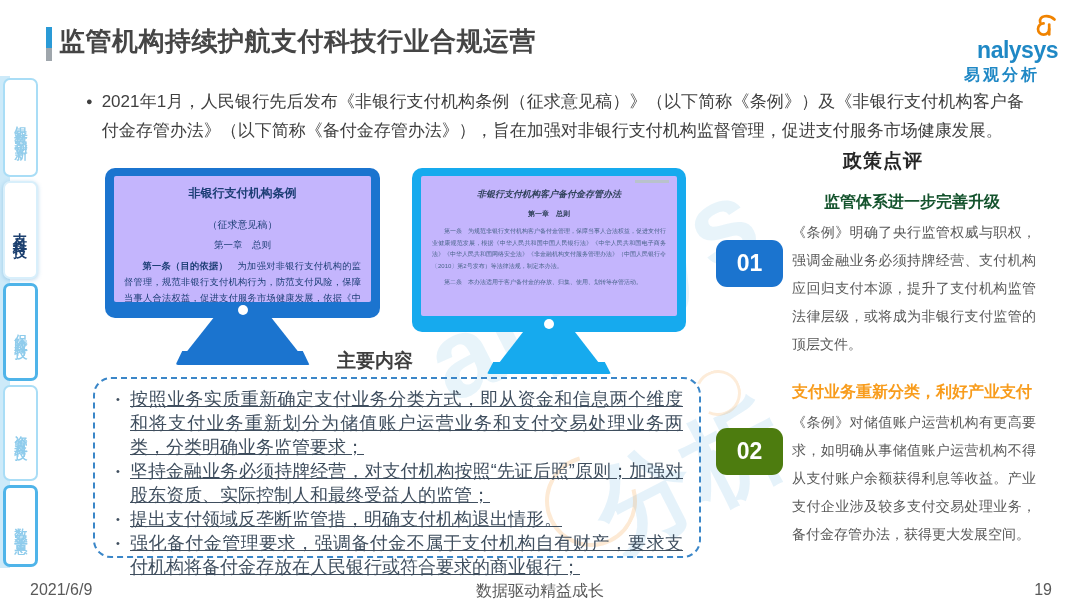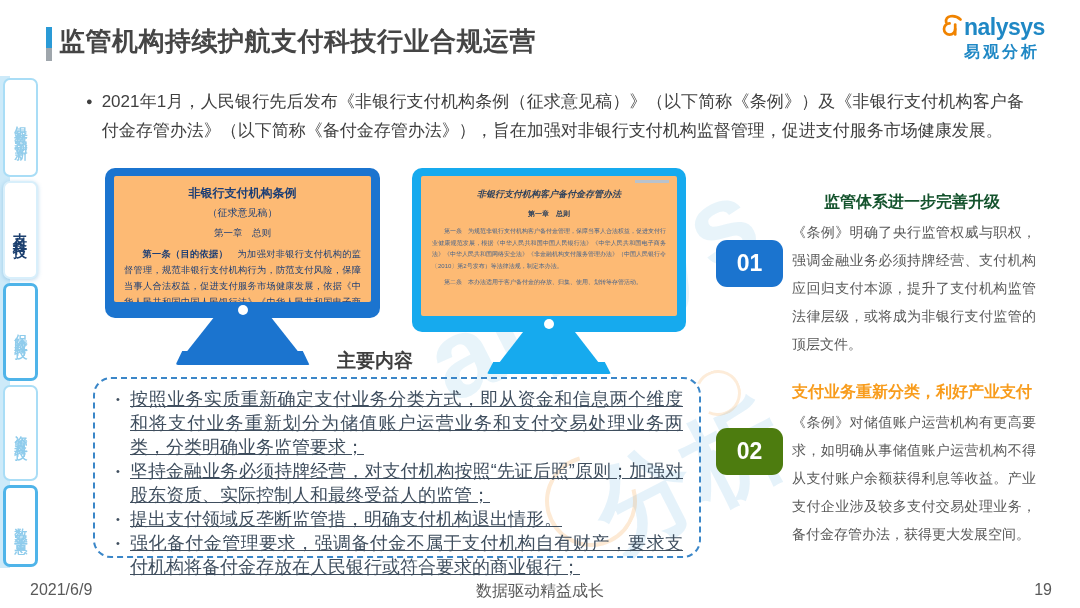--- a/index.html
+++ b/index.html
@@ -14,21 +14,21 @@
   .wm-arc1 { left:545px; top:455px; width:92px; height:92px; border:4px solid rgba(242,148,48,.20); border-radius:50%; border-top-color:transparent; transform:rotate(30deg); }
   .wm-arc2 { left:695px; top:370px; width:46px; height:46px; border:3px solid rgba(242,148,48,.18); border-radius:50%; border-left-color:transparent; transform:rotate(-20deg); }
 
   .z { position:absolute; z-index:2; }
 
   
   .accent-bar { left:46px; top:27px; width:6px; height:34px; background:linear-gradient(#2a9ad6 62%, #9fa6ac 62%); }
   .page-title { left:59px; top:24px; width:640px; font-size:26px; font-weight:bold; color:#454545; letter-spacing:.5px; }
 
   .logo { right:22px; top:13px; width:120px; text-align:left; }
-  .logo-row { display:flex; align-items:flex-end; }
+  .logo-row { display:flex; align-items:flex-end;flex-direction:column; }
   .logo-word { font-size:23px; font-weight:bold; color:#1f88c5; letter-spacing:-.5px; line-height:1; }
   .logo-cn { font-size:16px; font-weight:bold; color:#1f88c5; letter-spacing:3px; margin:3px 0 0 26px; }
 
   
   .side-strip { left:0; top:76px; width:10px; height:492px; background:#cdeaf9; z-index:1; position:absolute; }
   .tab { position:absolute; left:3px; width:35px; border-radius:7px; background:#ffffff;
          display:flex; align-items:center; justify-content:center; z-index:2;
          writing-mode:vertical-lr; letter-spacing:4px; font-size:13px; font-weight:bold; }
   .tab-1 { top:78px;  height:99px;  border:2px solid #a9ddf6; color:#93cdeb; }
   .tab-2 { top:181px; height:98px;  border:2px solid #d8effb; color:#1b3f6e; font-size:14px; box-shadow:0 1px 4px rgba(60,140,200,.35); }
@@ -37,32 +37,32 @@
   .tab-5 { top:485px; height:82px;  border:3px solid #4fb4e9; color:#8fccec; }
 
   
   .intro { left:86px; top:87px; width:938px; display:flex; }
   .intro-dot { font-size:11px; color:#3f3f3f; line-height:29px; margin-right:9px; }
   .intro-text { font-size:17px; color:#3f3f3f; line-height:29px; text-align:justify; }
 
   
   .monitor { z-index:2; }
   .mon-frame { position:relative; border-radius:10px; padding:8px 9px 16px; }
-  .mon-screen { background:#fdba74; border-radius:2px; height:100%; overflow:hidden; position:relative; }
+  .mon-screen { background:#c4b5fd; border-radius:2px; height:100%; overflow:hidden; position:relative; }
   .mon-dot { position:absolute; left:50%; bottom:3px; width:10px; height:10px; margin-left:-5px; background:#fff; border-radius:50%; }
   .mon-neck { margin:0 auto; clip-path:polygon(24% 0, 76% 0, 100% 100%, 0 100%); }
   .mon-base { margin:-1px auto 0; clip-path:polygon(5% 0, 95% 0, 100% 100%, 0 100%); border-radius:2px; }
 
   .monitor-1 { left:105px; top:168px; width:275px; }
   .monitor-1 .mon-frame { height:150px; background:#1b74cf; }
   .monitor-1 .mon-neck { width:112px; height:34px; background:#1b74cf; }
   .monitor-1 .mon-base { width:134px; height:14px; background:#1b74cf; }
   .doc1 { padding:9px 10px; color:#1c3e75; }
   .doc1-title { text-align:center; font-size:12px; font-weight:bold; }
-  .doc1-sub { text-align:center; font-size:10px; margin-top:4px; }
+  .doc1-sub { text-align:center; font-size:10px; margin-top:16px; }
   .doc1-chapter { text-align:center; font-size:9.5px; margin-top:7px; }
   .doc1-body { font-size:9.2px; line-height:1.75; margin-top:6px; text-align:justify; text-indent:2em; }
   .doc1-body b { font-weight:bold; }
 
   .monitor-2 { left:412px; top:168px; width:274px; }
   .monitor-2 .mon-frame { height:164px; background:#16aaee; }
   .monitor-2 .mon-neck { width:100px; height:31px; background:#16aaee; }
   .monitor-2 .mon-base { width:124px; height:12px; background:#16aaee; }
   .doc2 { padding:12px 11px 0; color:#4a658a; }
   .doc2-headline { position:absolute; top:4px; right:8px; width:34px; height:3px; background:#b9c2cc; }
@@ -174,20 +174,21 @@
   <div class="z mc-box">
     <ul>
       <li>按照业务实质重新确定支付业务分类方式，即从资金和信息两个维度和将支付业务重新划分为储值账户运营业务和支付交易处理业务两类，分类明确业务监管要求；</li>
       <li>坚持金融业务必须持牌经营，对支付机构按照“先证后照”原则；加强对股东资质、实际控制人和最终受益人的监管；</li>
       <li>提出支付领域反垄断监管措，明确支付机构退出情形。</li>
       <li>强化备付金管理要求，强调备付金不属于支付机构自有财产，要求支付机构将备付金存放在人民银行或符合要求的商业银行；</li>
     </ul>
   </div>
 
   <div class="z pr">
+    <div class="pr-title">政策点评</div>
 
     <div class="pr-heading blue">监管体系进一步完善升级</div>
     <div class="badge badge-01">01</div>
     <div class="pr-body b1">《条例》明确了央行监管权威与职权，强调金融业务必须持牌经营、支付机构应回归支付本源，提升了支付机构监管法律层级，或将成为非银行支付监管的顶层文件。</div>
 
     <div class="pr-heading orange">支付业务重新分类，利好产业支付</div>
     <div class="badge badge-02">02</div>
     <div class="pr-body b2">《条例》对储值账户运营机构有更高要求，如明确从事储值账户运营机构不得从支付账户余额获得利息等收益。产业支付企业涉及较多支付交易处理业务，备付金存管办法，获得更大发展空间。</div>
   </div>
 

